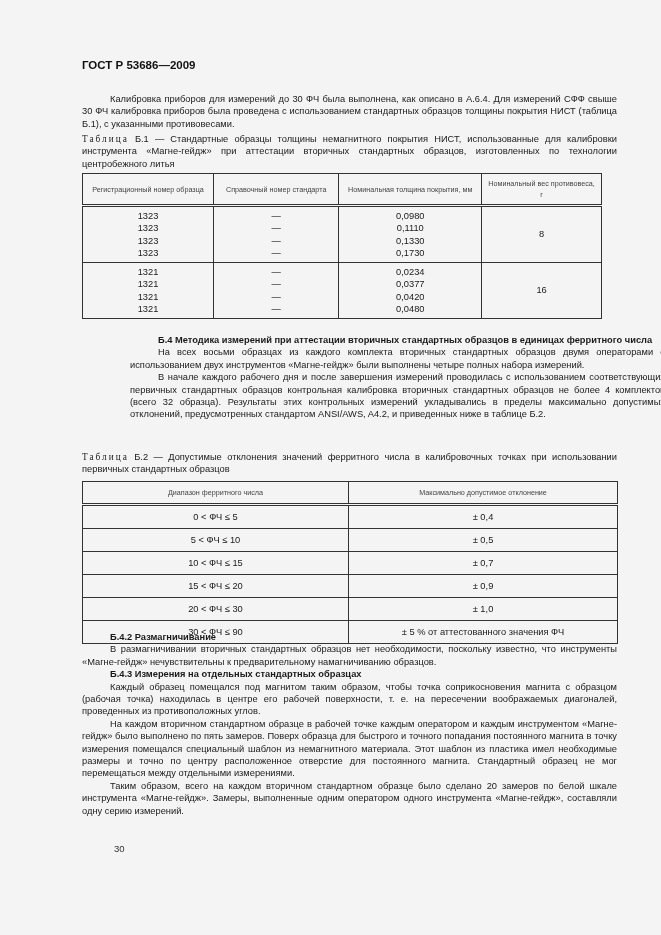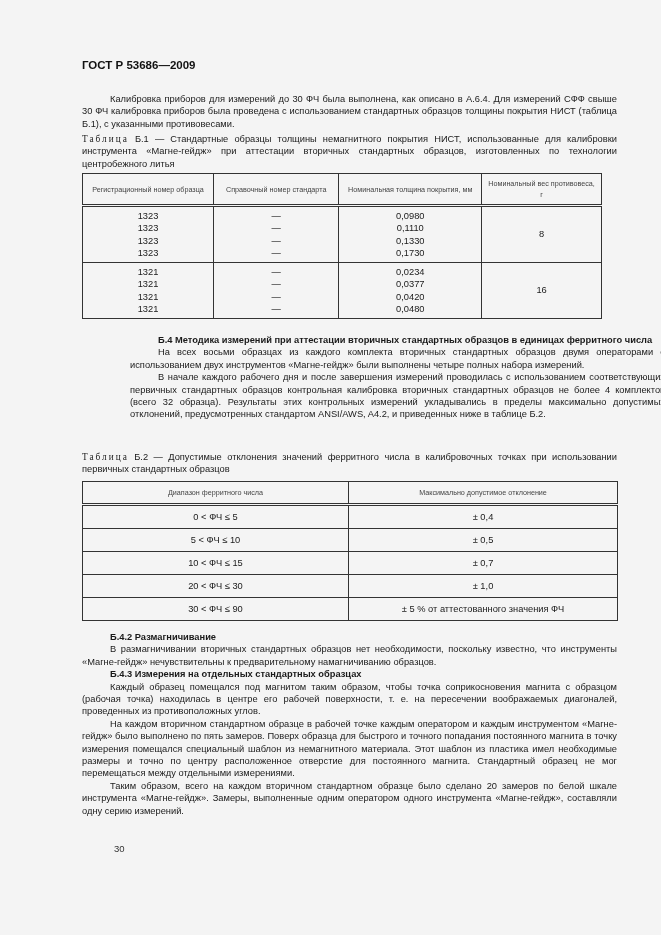--- a/index.html
+++ b/index.html
@@ -136,20 +136,24 @@
       </tr>
       <tr>
         <td>5 &lt; ФЧ ≤ 10</td>
         <td>± 0,5</td>
       </tr>
       <tr>
         <td>10 &lt; ФЧ ≤ 15</td>
         <td>± 0,7</td>
       </tr>
       <tr>
+        <td>15 &lt; ФЧ ≤ 20</td>
+        <td>± 0,9</td>
+      </tr>
+      <tr>
         <td>20 &lt; ФЧ ≤ 30</td>
         <td>± 1,0</td>
       </tr>
       <tr>
         <td>30 &lt; ФЧ ≤ 90</td>
         <td>± 5 % от аттестованного значения ФЧ</td>
       </tr>
     </tbody>
   </table>
 

